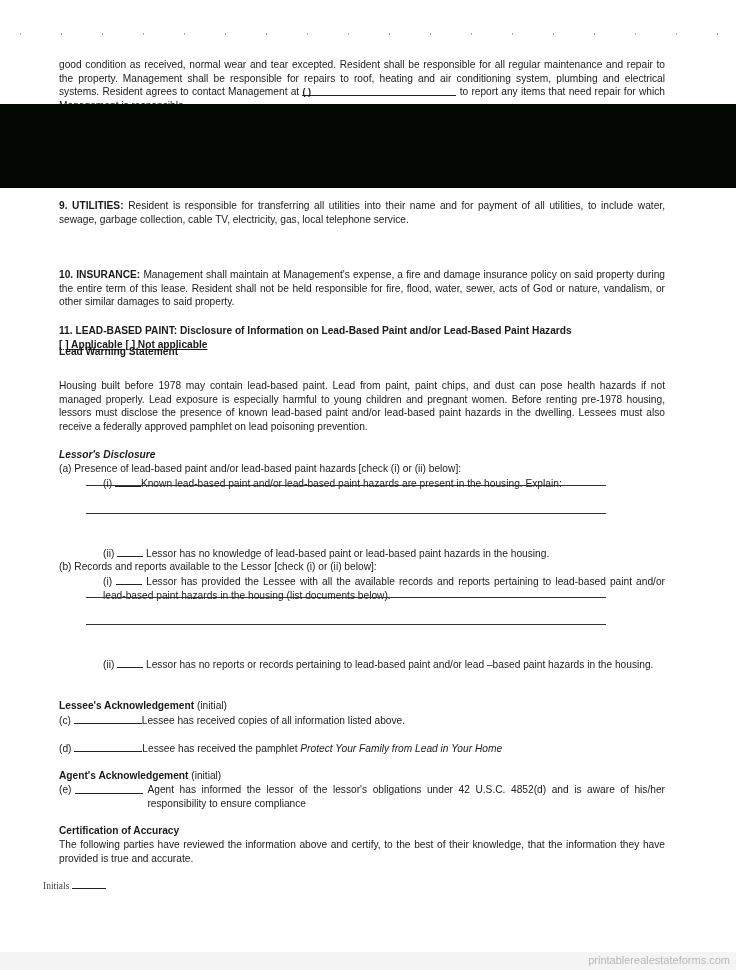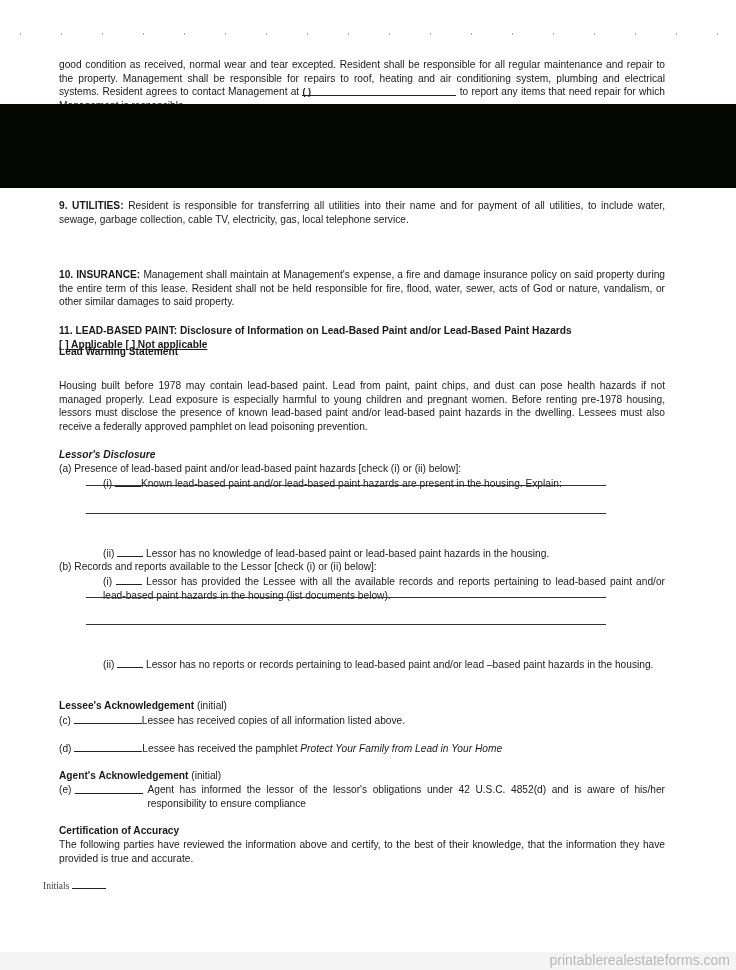--- a/index.html
+++ b/index.html
@@ -21,21 +21,21 @@
   .ub { display: inline-block; border-bottom: 1.4px solid #222; height: 10px; vertical-align: baseline; }
   .line { position: absolute; left: 86px; width: 520px; border-top: 1.5px solid #333; height: 0; }
   .indent1 { left: 87px; width: 562px; }
   .ghost-dots { position: absolute; left: 0; top: 32px; width: 736px; height: 4px;
     background-image: radial-gradient(circle, #777 0.7px, transparent 1px);
     background-size: 41px 4px; opacity: .6; }
   .initials { position: absolute; left: 43px; top: 880px; font-family: "Liberation Serif", serif; font-size: 9.5px; color: #444; }
   .footer-bar {
     position: absolute; left: 0; top: 952px; width: 736px; height: 18px; background: #f4f4f4;
   }
-  .footer-bar span { position: absolute; right: 6px; top: 2px; font-size: 14px; color: #b7b7b7; }
+  .footer-bar span { position: absolute; right: 6px; top: 2px; font-size: 11px; color: #b7b7b7; }
 </style>
 </head>
 <body>
 
 <div class="page">
 
   <div class="ghost-dots"></div>
 
   <p class="p" style="top:42px;">
     <span>good condition as received, normal wear and tear excepted.  Resident shall be responsible for all regular maintenance and repair to the property. Management shall be responsible for repairs to roof, heating and air conditioning system, plumbing and electrical systems. Resident agrees to contact Management at</span>

